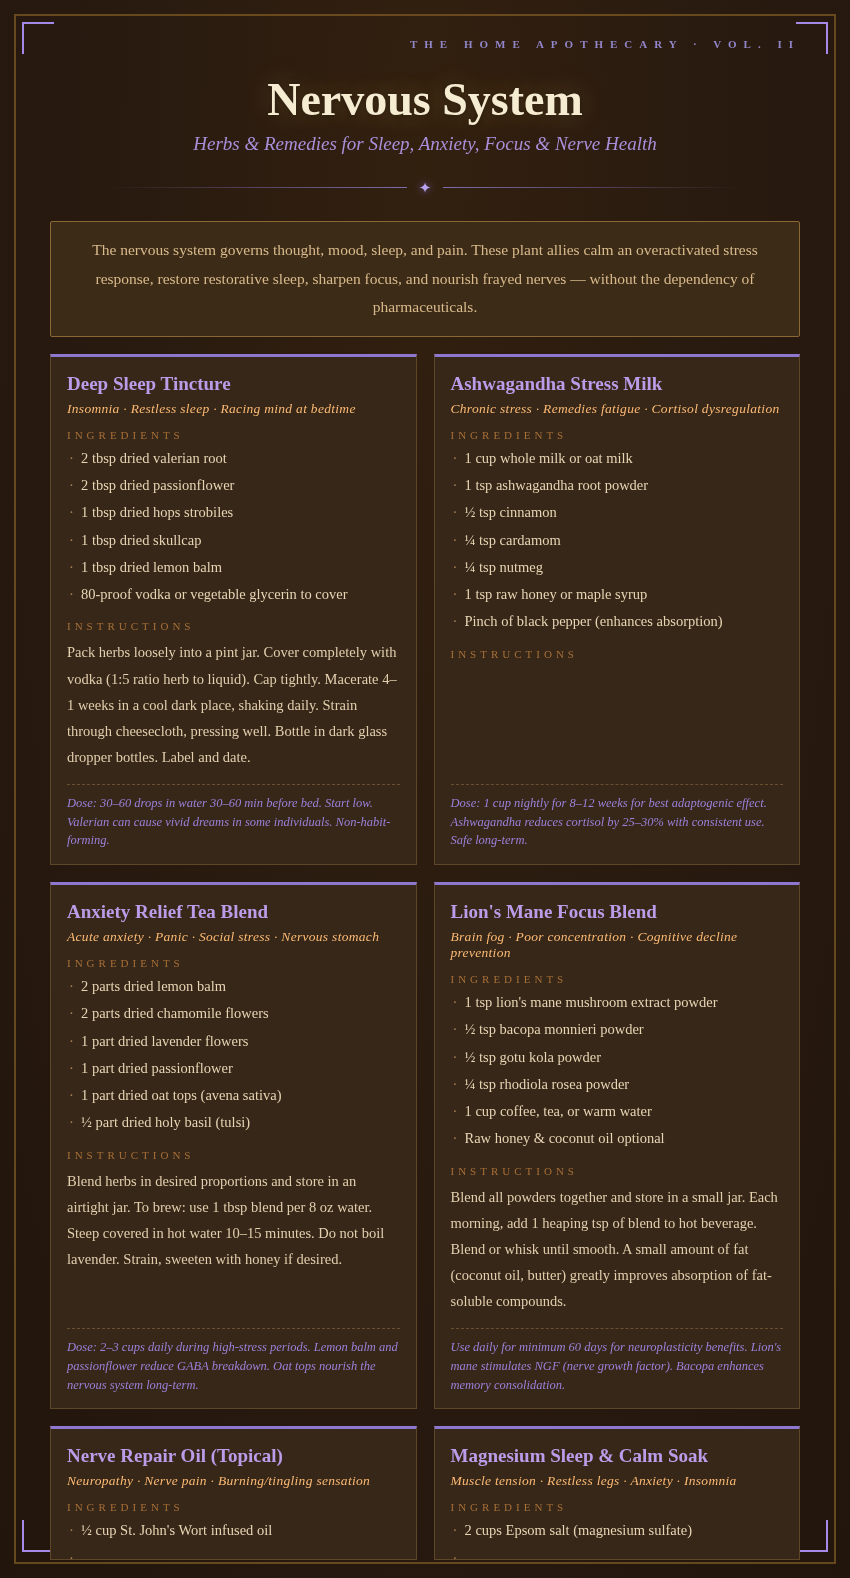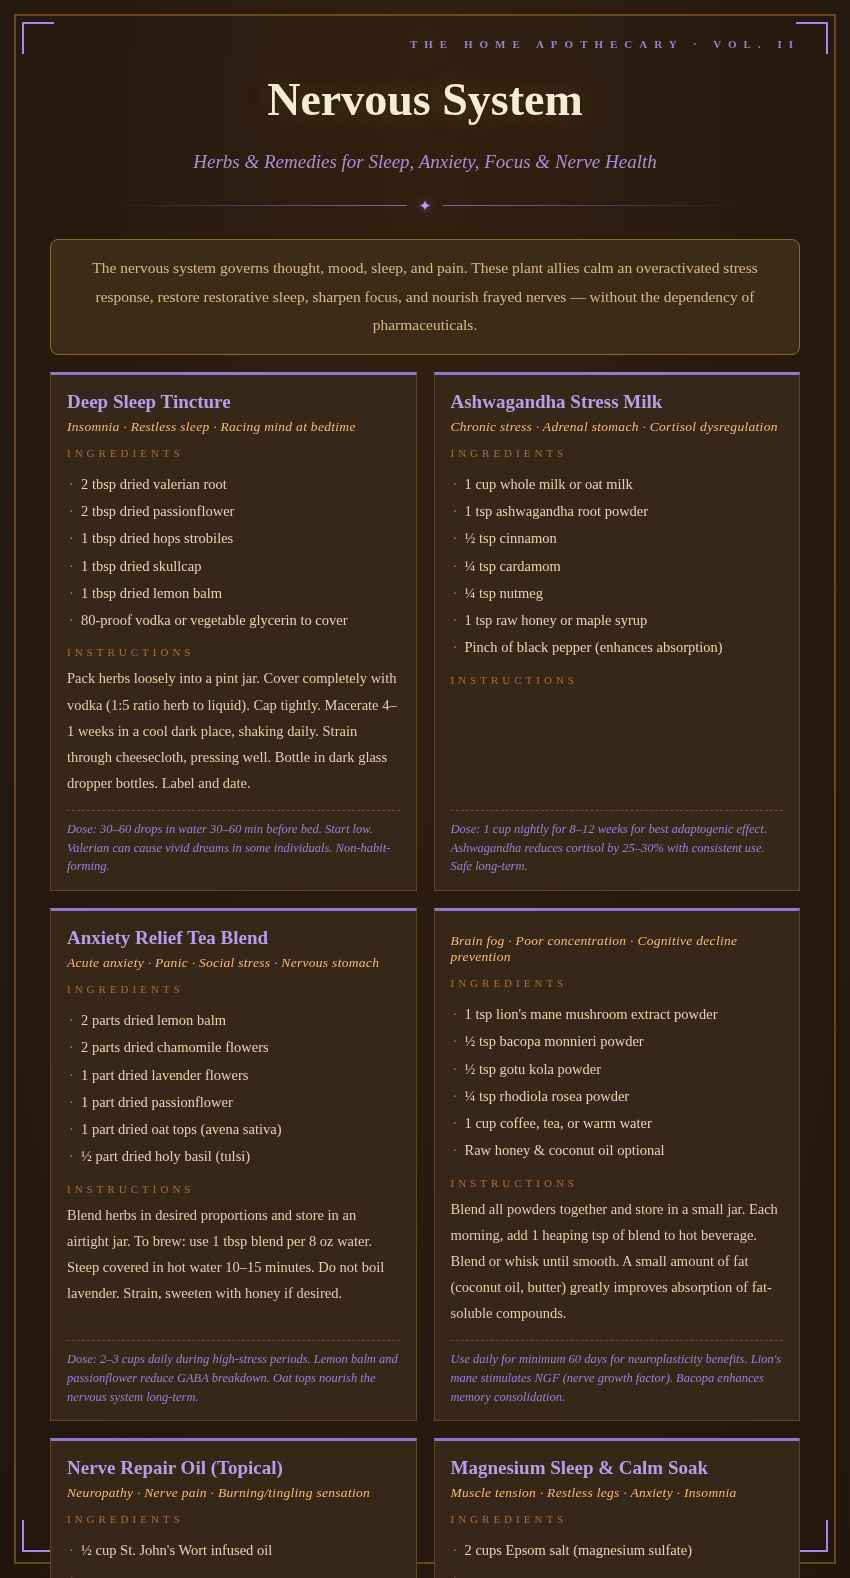--- a/index.html
+++ b/index.html
@@ -17,41 +17,41 @@
   .br-bl { bottom:26px; left:22px; border-right:none; border-top:none; }
   .br-br { bottom:26px; right:22px; border-left:none; border-top:none; }
 
   .content { position:relative; padding:38px 50px 0 50px; }
 
   .eyebrow { text-align:right; font-size:11px; letter-spacing:7px; color:#9186c9; font-weight:bold; }
   .page-title {
     text-align:center; font-size:46px; font-weight:bold; color:#f5ecd2; margin-top:24px; line-height:1.15;
     text-shadow:0 0 24px rgba(245,190,95,.28), 0 0 6px rgba(0,0,0,.5);
   }
-  .page-sub { text-align:center; font-style:italic; font-size:19px; color:#a98fd9; margin-top:24px; }
+  .page-sub { text-align:center; font-style:italic; font-size:19px; color:#a98fd9; margin-top:6px; }
 
   .divider { display:flex; align-items:center; margin:24px 60px 0 60px; }
   .divider .line { flex:1; height:1px; background:linear-gradient(90deg, rgba(139,121,201,0), rgba(139,121,201,.85)); }
   .divider .line.rev { background:linear-gradient(270deg, rgba(139,121,201,0), rgba(139,121,201,.85)); }
   .divider .star { color:#b7a3f2; font-size:15px; padding:0 12px; text-shadow:0 0 8px rgba(140,110,240,.8); }
 
   .intro {
-    margin-top:24px; background:#3c2b16; border:1px solid #8a6836; border-radius:8px;
+    margin-top:24px; background:#3c2b16; border:1px solid #8a6836; border-radius:2px;
     padding:14px 34px; text-align:center; color:#d9ba8d; font-size:15.5px; line-height:1.85;
   }
 
   .cards { margin-top:17px; display:grid; grid-template-columns:1fr 1fr; gap:17px; }
   .card {
     background:#362718; border:1px solid #5e4728; border-top:3px solid #8d77cf;
     padding:16px 16px 14px 16px; display:flex; flex-direction:column;justify-content:center;
   }
   .card-title { font-size:19px; font-weight:bold; color:#bb9ce9; }
   .card-tags { font-style:italic; font-size:13.5px; color:#fdba74; margin-top:6px; letter-spacing:.3px; }
   .sec-label { font-size:11px; letter-spacing:4px; color:#a86f38; font-weight:normal; margin-top:12px; }
-  .ing-list { list-style:none; margin-top:12px; }
+  .ing-list { list-style:none; margin-top:4px; }
   .ing-list li { font-size:14.5px; line-height:1.88; color:#e8d5b4; padding-left:14px; position:relative; }
   .ing-list li::before { content:"·"; position:absolute; left:2px; color:#a8825a; }
   .card-body { font-size:14.5px; line-height:1.8; color:#e3cfae; margin-top:7px; }
   .note {
     margin-top:auto; border-top:1px dashed #6a5030; padding-top:9px; margin-top:auto;
     font-style:italic; font-size:12.5px; line-height:1.5; color:#9c80da;
   }
   .note-spacer { height:14px; }
 </style>
 </head>
@@ -94,21 +94,21 @@
           <li><span>80-proof vodka or vegetable glycerin to cover</span></li>
         </ul>
       <div class="sec-label">INSTRUCTIONS</div>
       <p class="card-body">Pack herbs loosely into a pint jar. Cover completely with vodka (1:5 ratio herb to liquid). Cap tightly. Macerate 4–1 weeks in a cool dark place, shaking daily. Strain through cheesecloth, pressing well. Bottle in dark glass dropper bottles. Label and date.</p>
       <div class="note-spacer"></div>
       <div class="note">Dose: 30–60 drops in water 30–60 min before bed. Start low. Valerian can cause vivid dreams in some individuals. Non-habit-forming.</div>
     </article>
 
     <article class="card">
       <h2 class="card-title">Ashwagandha Stress Milk</h2>
-      <p class="card-tags">Chronic stress · Adrenal stomach · Cortisol dysregulation</p>
+      <p class="card-tags">Chronic stress · Remedies fatigue · Cortisol dysregulation</p>
       <div class="sec-label">INGREDIENTS</div>
       <ul class="ing-list">
 
       <li><span>1 cup whole milk or oat milk</span></li>
           <li><span>1 tsp ashwagandha root powder</span></li>
           <li><span>½ tsp cinnamon</span></li>
           <li><span>¼ tsp cardamom</span></li>
           <li><span>¼ tsp nutmeg</span></li>
           <li><span>1 tsp raw honey or maple syrup</span></li>
           <li><span>Pinch of black pepper (enhances absorption)</span></li>
@@ -131,20 +131,21 @@
           <li><span>1 part dried oat tops (avena sativa)</span></li>
           <li><span>½ part dried holy basil (tulsi)</span></li>
         </ul>
       <div class="sec-label">INSTRUCTIONS</div>
       <p class="card-body">Blend herbs in desired proportions and store in an airtight jar. To brew: use 1 tbsp blend per 8 oz water. Steep covered in hot water 10–15 minutes. Do not boil lavender. Strain, sweeten with honey if desired.</p>
       <div class="note-spacer"></div>
       <div class="note">Dose: 2–3 cups daily during high-stress periods. Lemon balm and passionflower reduce GABA breakdown. Oat tops nourish the nervous system long-term.</div>
     </article>
 
     <article class="card">
+      <h2 class="card-title">Lion's Mane Focus Blend</h2>
       <p class="card-tags">Brain fog · Poor concentration · Cognitive decline prevention</p>
       <div class="sec-label">INGREDIENTS</div>
       <ul class="ing-list">
 
       <li><span>1 tsp lion's mane mushroom extract powder</span></li>
           <li><span>½ tsp bacopa monnieri powder</span></li>
           <li><span>½ tsp gotu kola powder</span></li>
           <li><span>¼ tsp rhodiola rosea powder</span></li>
           <li><span>1 cup coffee, tea, or warm water</span></li>
           <li><span>Raw honey &amp; coconut oil optional</span></li>

